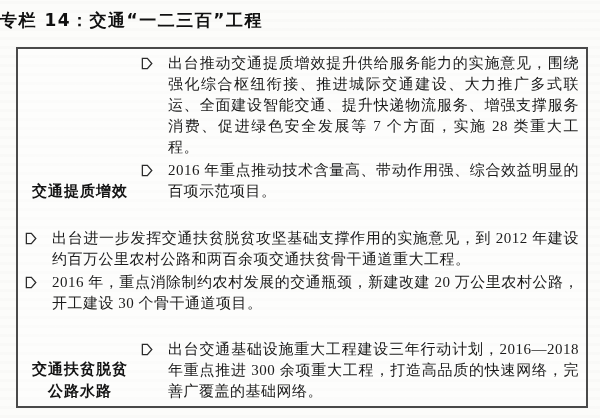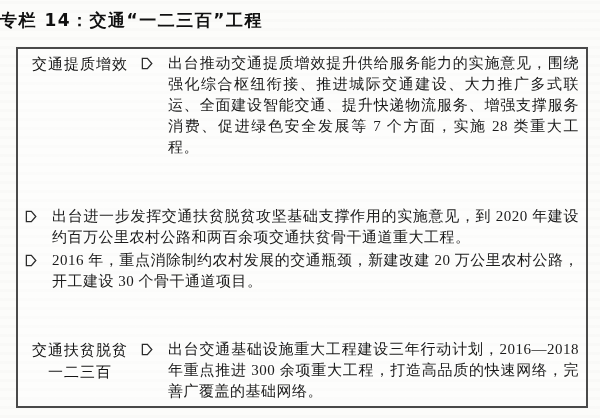--- a/index.html
+++ b/index.html
@@ -43,24 +43,24 @@
   }
   .row {
     display: flex;
     align-items: stretch;
   }
   .label {
     flex: 0 0 116px;
     width: 116px;
     display: flex;
     flex-direction: column;
-    justify-content: flex-start;
+    justify-content: flex-end;
     text-align: center;
     font-family: "DejaVu Sans", "Liberation Sans", sans-serif;
-    font-weight: normal;
+    font-weight: bold;
     font-size: 15px;
     line-height: 22px;
     letter-spacing: 1px;
     color: #141414;
   }
   .content {
     flex: 1;
     display: flex;
     flex-direction: column;
     justify-content: center;
@@ -112,48 +112,56 @@
     </div>
     <div class="content">
       <div class="bullet">
         <span class="bullet-icon">
           <svg viewBox="0 0 14 15">
               <polygon points="1.6,1.6 7.4,1.6 12.6,7.5 7.4,13.4 1.6,13.4"></polygon>
             </svg>
         </span>
         <p class="bullet-text">出台推动交通提质增效提升供给服务能力的实施意见，围绕强化综合枢纽衔接、推进城际交通建设、大力推广多式联运、全面建设智能交通、提升快递物流服务、增强支撑服务消费、促进绿色安全发展等 7 个方面，实施 28 类重大工程。</p>
       </div>
+      <div class="bullet">
+        <span class="bullet-icon">
+          <svg viewBox="0 0 14 15">
+              <polygon points="1.6,1.6 7.4,1.6 12.6,7.5 7.4,13.4 1.6,13.4"></polygon>
+            </svg>
+        </span>
+        <p class="bullet-text">2016 年重点推动技术含量高、带动作用强、综合效益明显的百项示范项目。</p>
+      </div>
     </div>
   </div>
 
   <div class="row">
     <div class="content">
       <div class="bullet">
         <span class="bullet-icon">
           <svg viewBox="0 0 14 15">
               <polygon points="1.6,1.6 7.4,1.6 12.6,7.5 7.4,13.4 1.6,13.4"></polygon>
             </svg>
         </span>
-        <p class="bullet-text">出台进一步发挥交通扶贫脱贫攻坚基础支撑作用的实施意见，到 2020 年建设约百万公里农村公路和两百余项交通扶贫骨干通道重大工程。</p>
+        <p class="bullet-text">出台进一步发挥交通扶贫脱贫攻坚基础支撑作用的实施意见，到 2012 年建设约百万公里农村公路和两百余项交通扶贫骨干通道重大工程。</p>
       </div>
       <div class="bullet">
         <span class="bullet-icon">
           <svg viewBox="0 0 14 15">
               <polygon points="1.6,1.6 7.4,1.6 12.6,7.5 7.4,13.4 1.6,13.4"></polygon>
             </svg>
         </span>
         <p class="bullet-text">2016 年，重点消除制约农村发展的交通瓶颈，新建改建 20 万公里农村公路，开工建设 30 个骨干通道项目。</p>
       </div>
     </div>
   </div>
 
   <div class="row">
     <div class="label">
       <span>交通扶贫脱贫</span>
-      <span>一二三百</span>
+      <span>公路水路</span>
     </div>
     <div class="content">
       <div class="bullet">
         <span class="bullet-icon">
           <svg viewBox="0 0 14 15">
               <polygon points="1.6,1.6 7.4,1.6 12.6,7.5 7.4,13.4 1.6,13.4"></polygon>
             </svg>
         </span>
         <p class="bullet-text">出台交通基础设施重大工程建设三年行动计划，2016—2018 年重点推进 300 余项重大工程，打造高品质的快速网络，完善广覆盖的基础网络。</p>
       </div>

